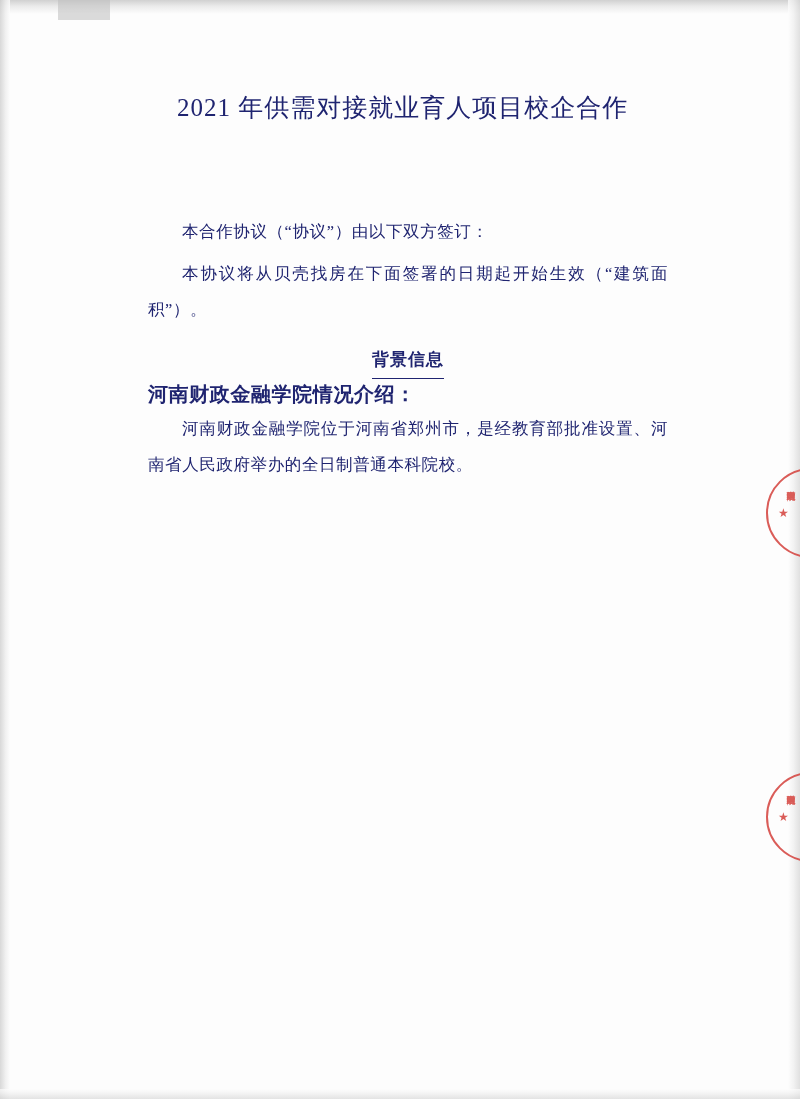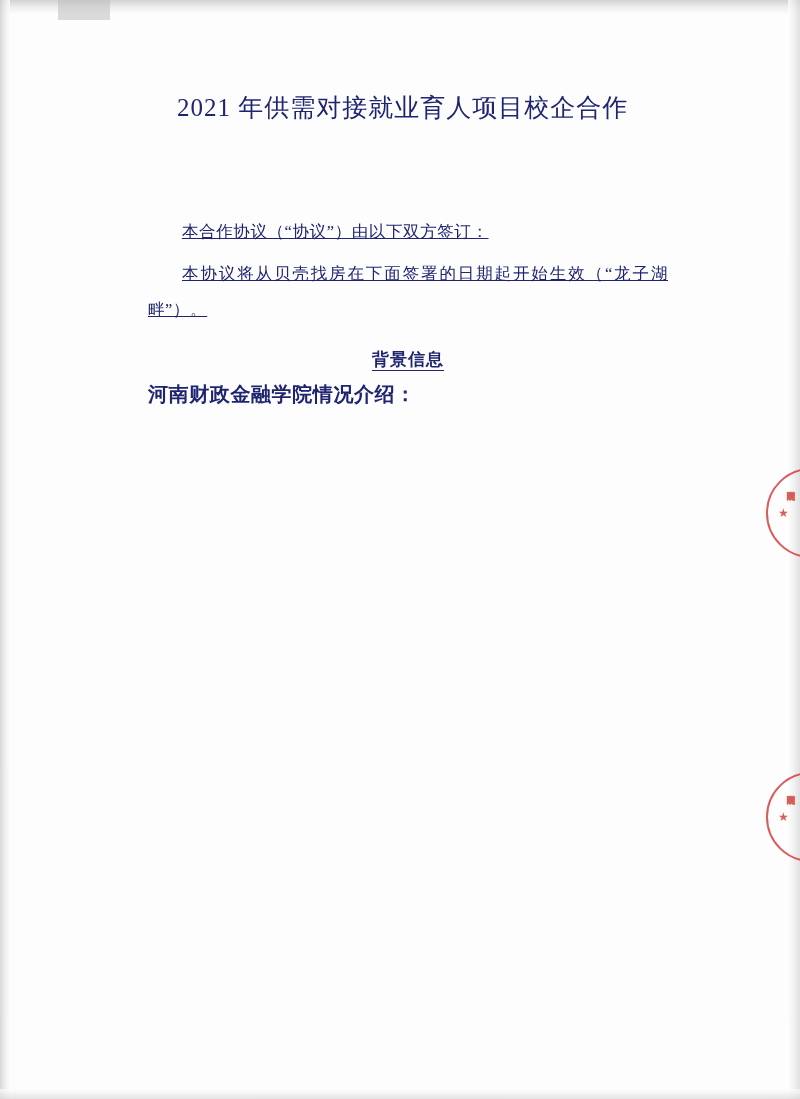--- a/index.html
+++ b/index.html
@@ -92,34 +92,33 @@
     margin: 0 0 8px 0;
     font-size: 16.5px;
     line-height: 36px;
     text-indent: 34px;
     text-align: justify;
     letter-spacing: .6px;
     color: #1f2470;
   }
   p.para.tight {
     margin-bottom: 6px;
-    text-decoration: underline;
   }
 
   .section-heading {
     margin: 20px 0 2px 0;
     text-align: center;
     font-size: 17px;
     font-weight: bold;
     letter-spacing: 1px;
     color: #1f2470;
   }
   .section-heading span {
     border-bottom: 1.5px solid #1f2470;
-    padding-bottom: 1px;
+    padding-bottom: 9px;
   }
   .sub-heading {
     margin: 6px 0 0 0;
     font-size: 20px;
     font-weight: bold;
     letter-spacing: .6px;
     line-height: 34px;
     color: #1f2470;
     text-indent: 0;
   }
@@ -177,28 +176,29 @@
 
   <div class="content">
 
     <div class="doc-title">
       <span>2021 年供需对接就业育人项目校企合作</span>
     </div>
 
     <div class="body-block">
 
       <p class="para tight">本合作协议（“协议”）由以下双方签订：</p>
-      <p class="para tight">本协议将从贝壳找房在下面签署的日期起开始生效（“龙子湖畔”）。</p>
+      <p class="para tight">本协议将从贝壳找房在下面签署的日期起开始生效（“建筑面积”）。</p>
 
       <div class="section-heading">
         <span>背景信息</span>
       </div>
 
       <p class="sub-heading">河南财政金融学院情况介绍：</p>
 
+      <p class="para tight">河南财政金融学院位于河南省郑州市，是经教育部批准设置、河南省人民政府举办的全日制普通本科院校。</p>
 
     </div>
 
     <div class="seal seal-1">
       <div class="seal-text">河南财政金融学院</div>
       <div class="seal-star">★</div>
     </div>
     <div class="seal seal-2">
       <div class="seal-text">河南财政金融学院</div>
       <div class="seal-star">★</div>

